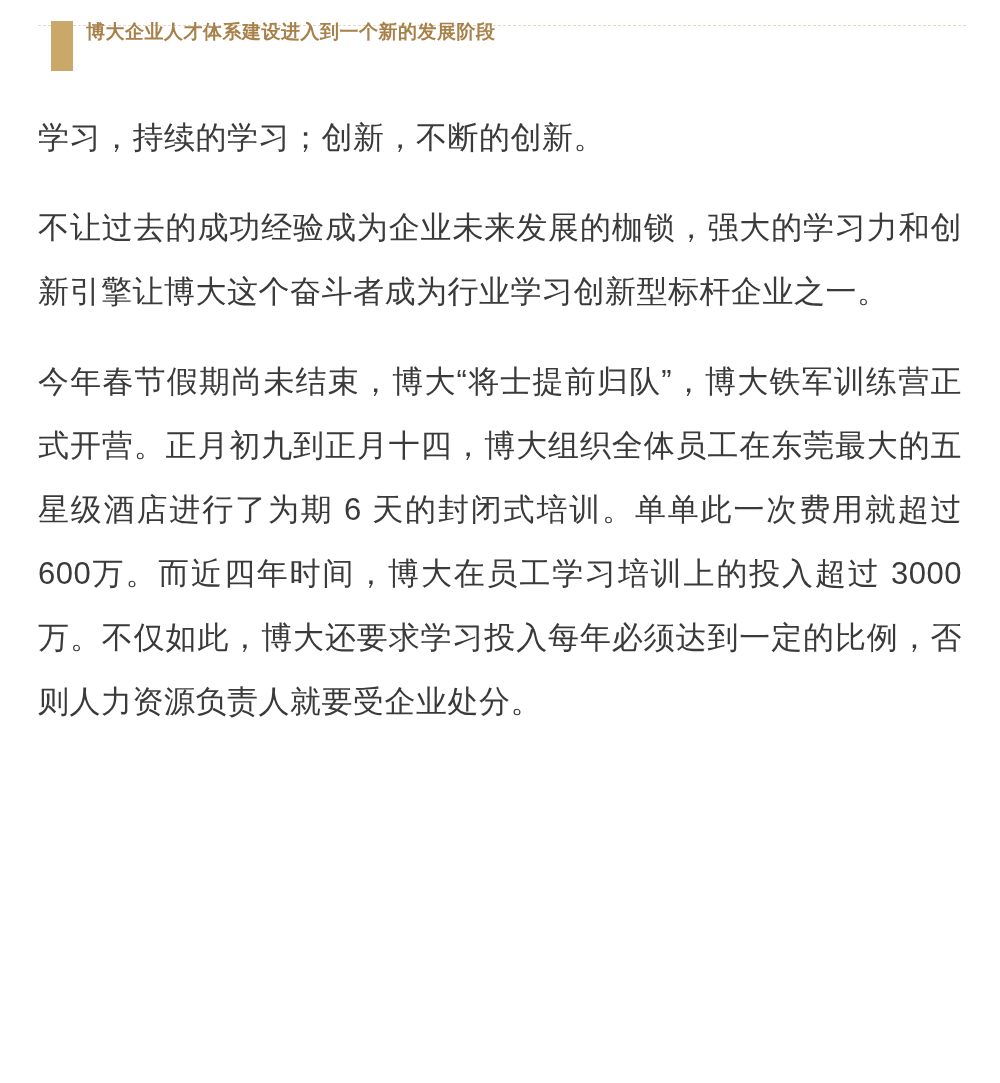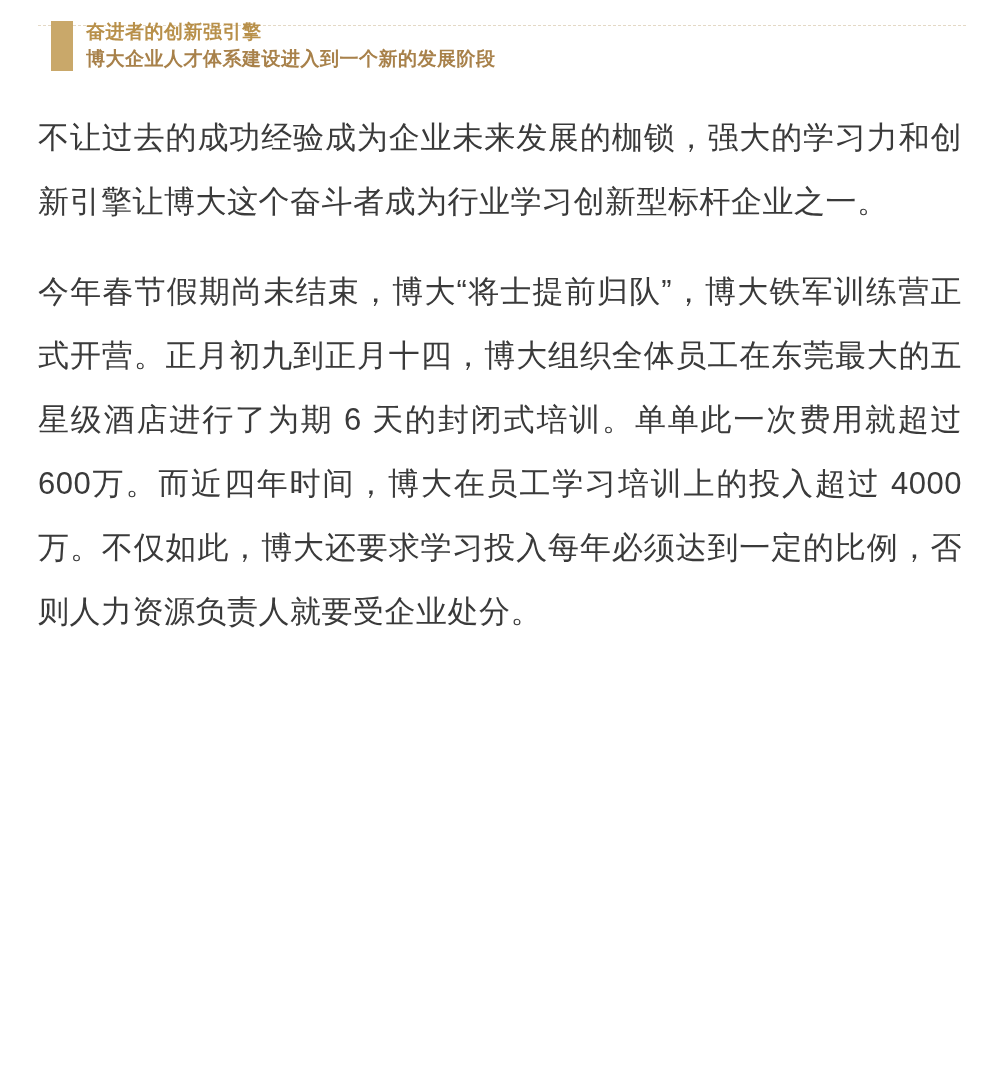--- a/index.html
+++ b/index.html
@@ -76,23 +76,23 @@
 </style>
 </head>
 <body>
 
 <div class="page">
 
   <div class="top-rule"></div>
 
   <div class="heading-block">
     <div class="heading-bar"></div>
-    <div class="heading-line">奋进者的创新强引擎</div>
     <div class="heading-line sub">博大企业人才体系建设进入到一个新的发展阶段</div>
   </div>
 
   <div class="body-copy">
+    <p class="para">学习，持续的学习；创新，不断的创新。</p>
     <p class="para">不让过去的成功经验成为企业未来发展的枷锁，强大的学习力和创新引擎让博大这个奋斗者成为行业学习创新型标杆企业之一。</p>
-    <p class="para">今年春节假期尚未结束，博大“将士提前归队”，博大铁军训练营正式开营。正月初九到正月十四，博大组织全体员工在东莞最大的五星级酒店进行了为期 6 天的封闭式培训。单单此一次费用就超过 600万。而近四年时间，博大在员工学习培训上的投入超过 4000 万。不仅如此，博大还要求学习投入每年必须达到一定的比例，否则人力资源负责人就要受企业处分。</p>
+    <p class="para">今年春节假期尚未结束，博大“将士提前归队”，博大铁军训练营正式开营。正月初九到正月十四，博大组织全体员工在东莞最大的五星级酒店进行了为期 6 天的封闭式培训。单单此一次费用就超过 600万。而近四年时间，博大在员工学习培训上的投入超过 3000 万。不仅如此，博大还要求学习投入每年必须达到一定的比例，否则人力资源负责人就要受企业处分。</p>
   </div>
 
   <div class="spacer-bottom"></div>
 </div>
 
 </body></html>

